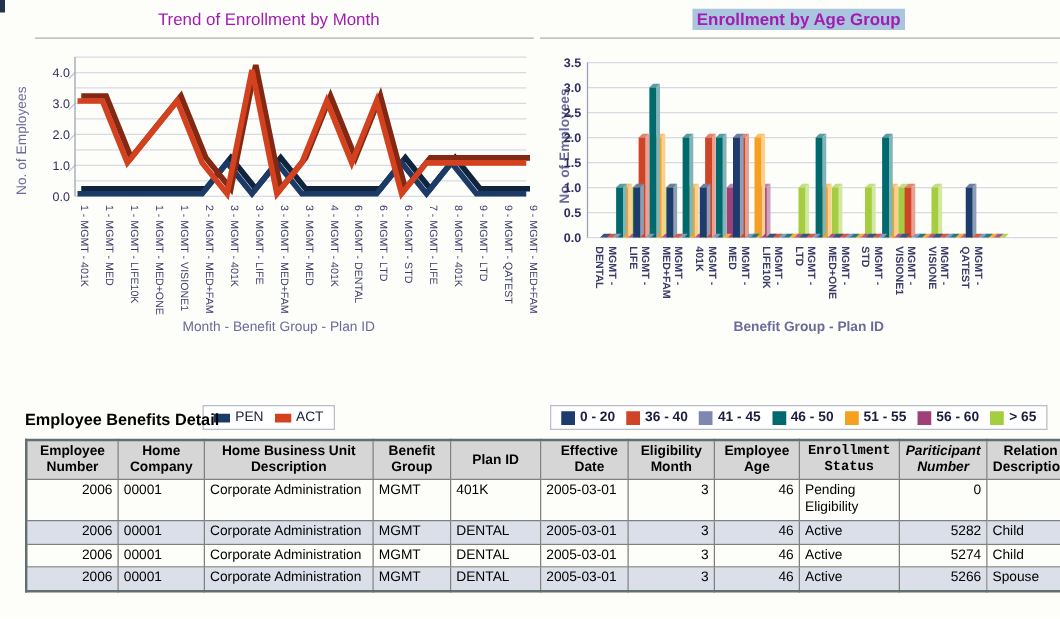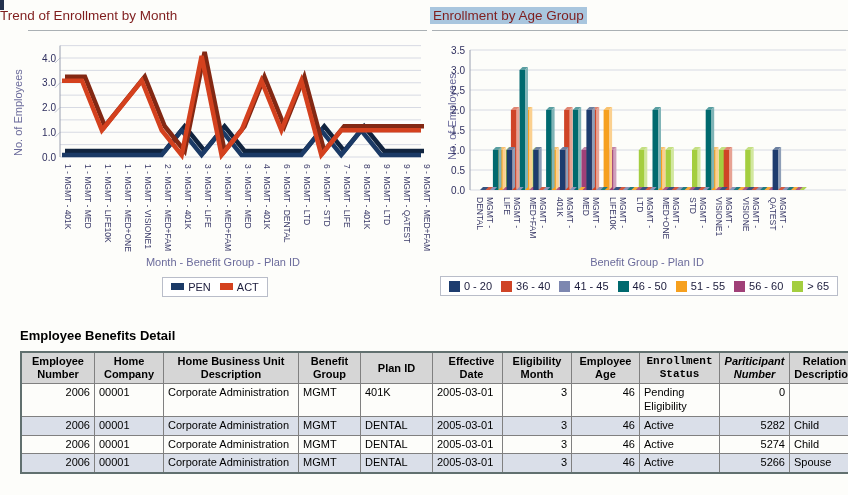--- a/index.html
+++ b/index.html
@@ -1,36 +1,36 @@
 <!DOCTYPE html>
 <html><head>
 <meta charset="utf-8">
 <style>
   html,body{margin:0;padding:0;background:#fff;}
   body{font-family:"Liberation Sans", sans-serif;}
   #screen{position:relative;width:848px;height:495px;background:#fdfdfa;overflow:hidden;}
   .panel{position:absolute;top:0;height:312px;}
   #panel-left{left:0;width:430px;}
-  #panel-right{left:430px;width:418px;}
-  .chart-title{position:absolute;top:8px;left:0;right:0;text-align:left;
-               font-size:13.5px;color:#7f1d1d;}
+  #panel-right{left:430px;width:418px;font-weight:bold;}
+  .chart-title{position:absolute;top:8px;left:0;right:0;text-align:center;
+               font-size:13.5px;color:#a21caf;}
   .chart-title .sel{background:#a9c6de;padding:1px 3px;}
   .title-rule{position:absolute;top:30px;height:1px;background:#aab0b4;}
   #panel-left .title-rule{left:28px;right:3px;}
   #panel-right .title-rule{left:2px;right:0;}
   svg.chart{position:absolute;top:34px;left:0;font-family:inherit;}
   .ylab{position:absolute;writing-mode:vertical-rl;transform:rotate(180deg);
         font-size:11px;color:#6b6b9b;height:130px;text-align:center;}
   #panel-left .ylab{left:12px;top:48px;}
   #panel-right .ylab{left:16px;top:52px;}
   .xlab{position:absolute;top:256px;left:16px;right:0;text-align:center;
         font-size:11px;color:#6b6b9b;}
   .legend-row{position:absolute;top:276px;left:0;right:0;text-align:center;}
   .legend-box{display:inline-flex;align-items:center;gap:9px;border:1px solid #b9bdc9;
-              background:#fff;padding:3px 8px;}
+              background:#fff;padding:3px 8px;margin-top:48px;}
   .legend-item{display:inline-flex;align-items:center;gap:4px;font-size:11px;color:#1c1c3c;}
   .legend-item .sw{display:inline-block;}
   #table-panel{position:absolute;left:20px;top:328px;width:778px;}
   #table-title{margin:0 0 8px 0;font-size:13px;font-weight:bold;color:#000;}
   table.grid{border-collapse:collapse;table-layout:fixed;width:775px;
              border:2px solid #61706f;font-size:11px;color:#000;}
   table.grid th{background:#d6d6d6;border:1px solid #808080;font-weight:bold;
                 padding:2px 3px;text-align:center;line-height:1.2;font-size:11px;}
   table.grid td{border:1px solid #808080;padding:2px 4px;vertical-align:top;
                 line-height:1.25;overflow:hidden;}

